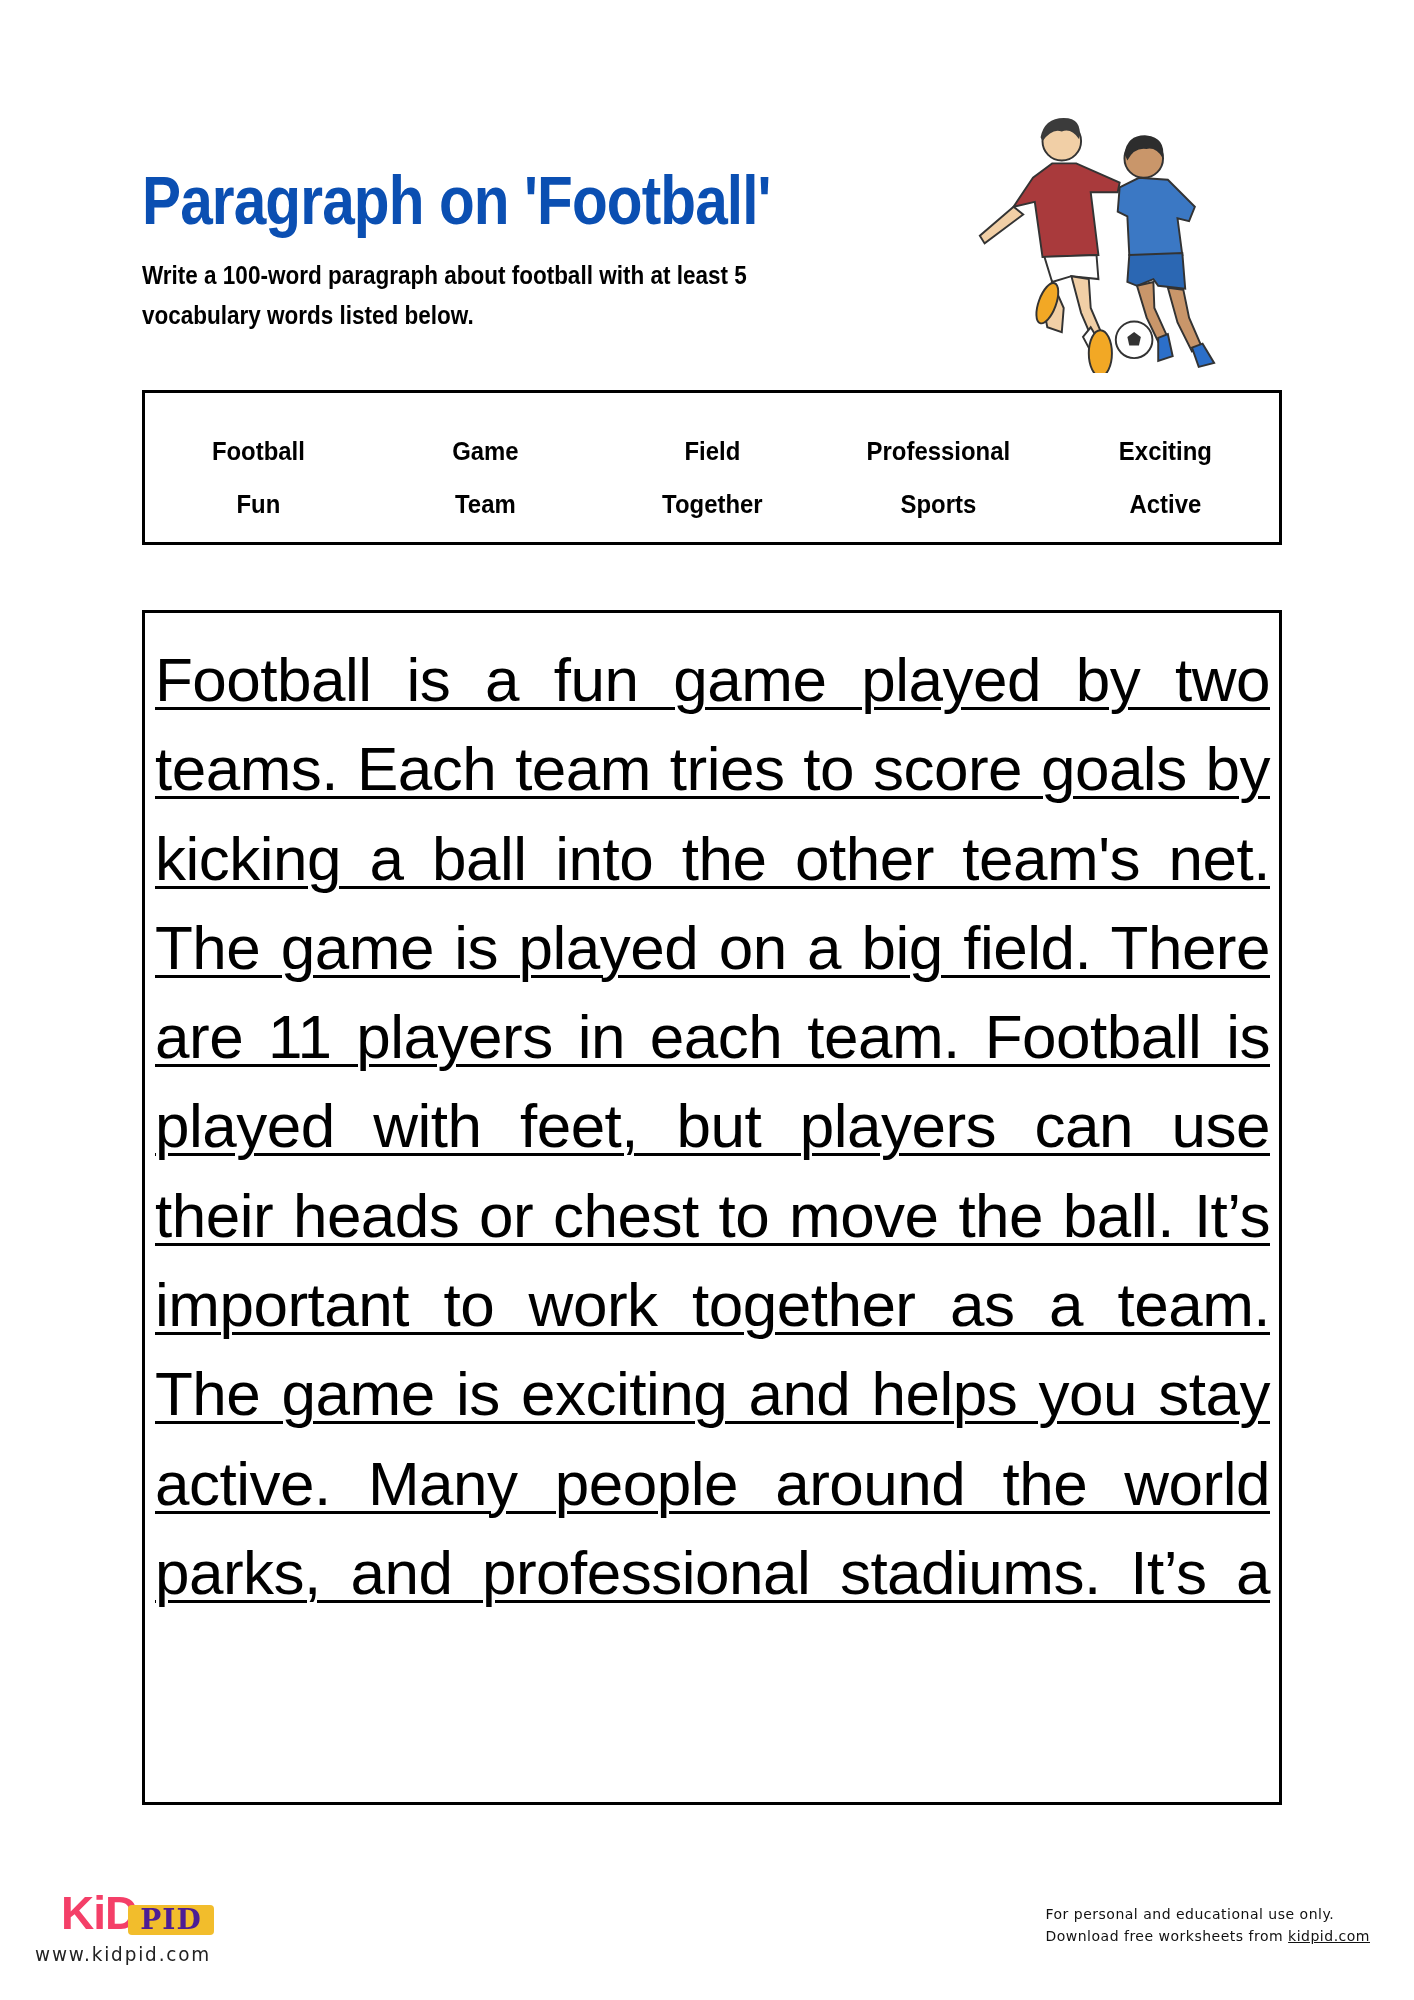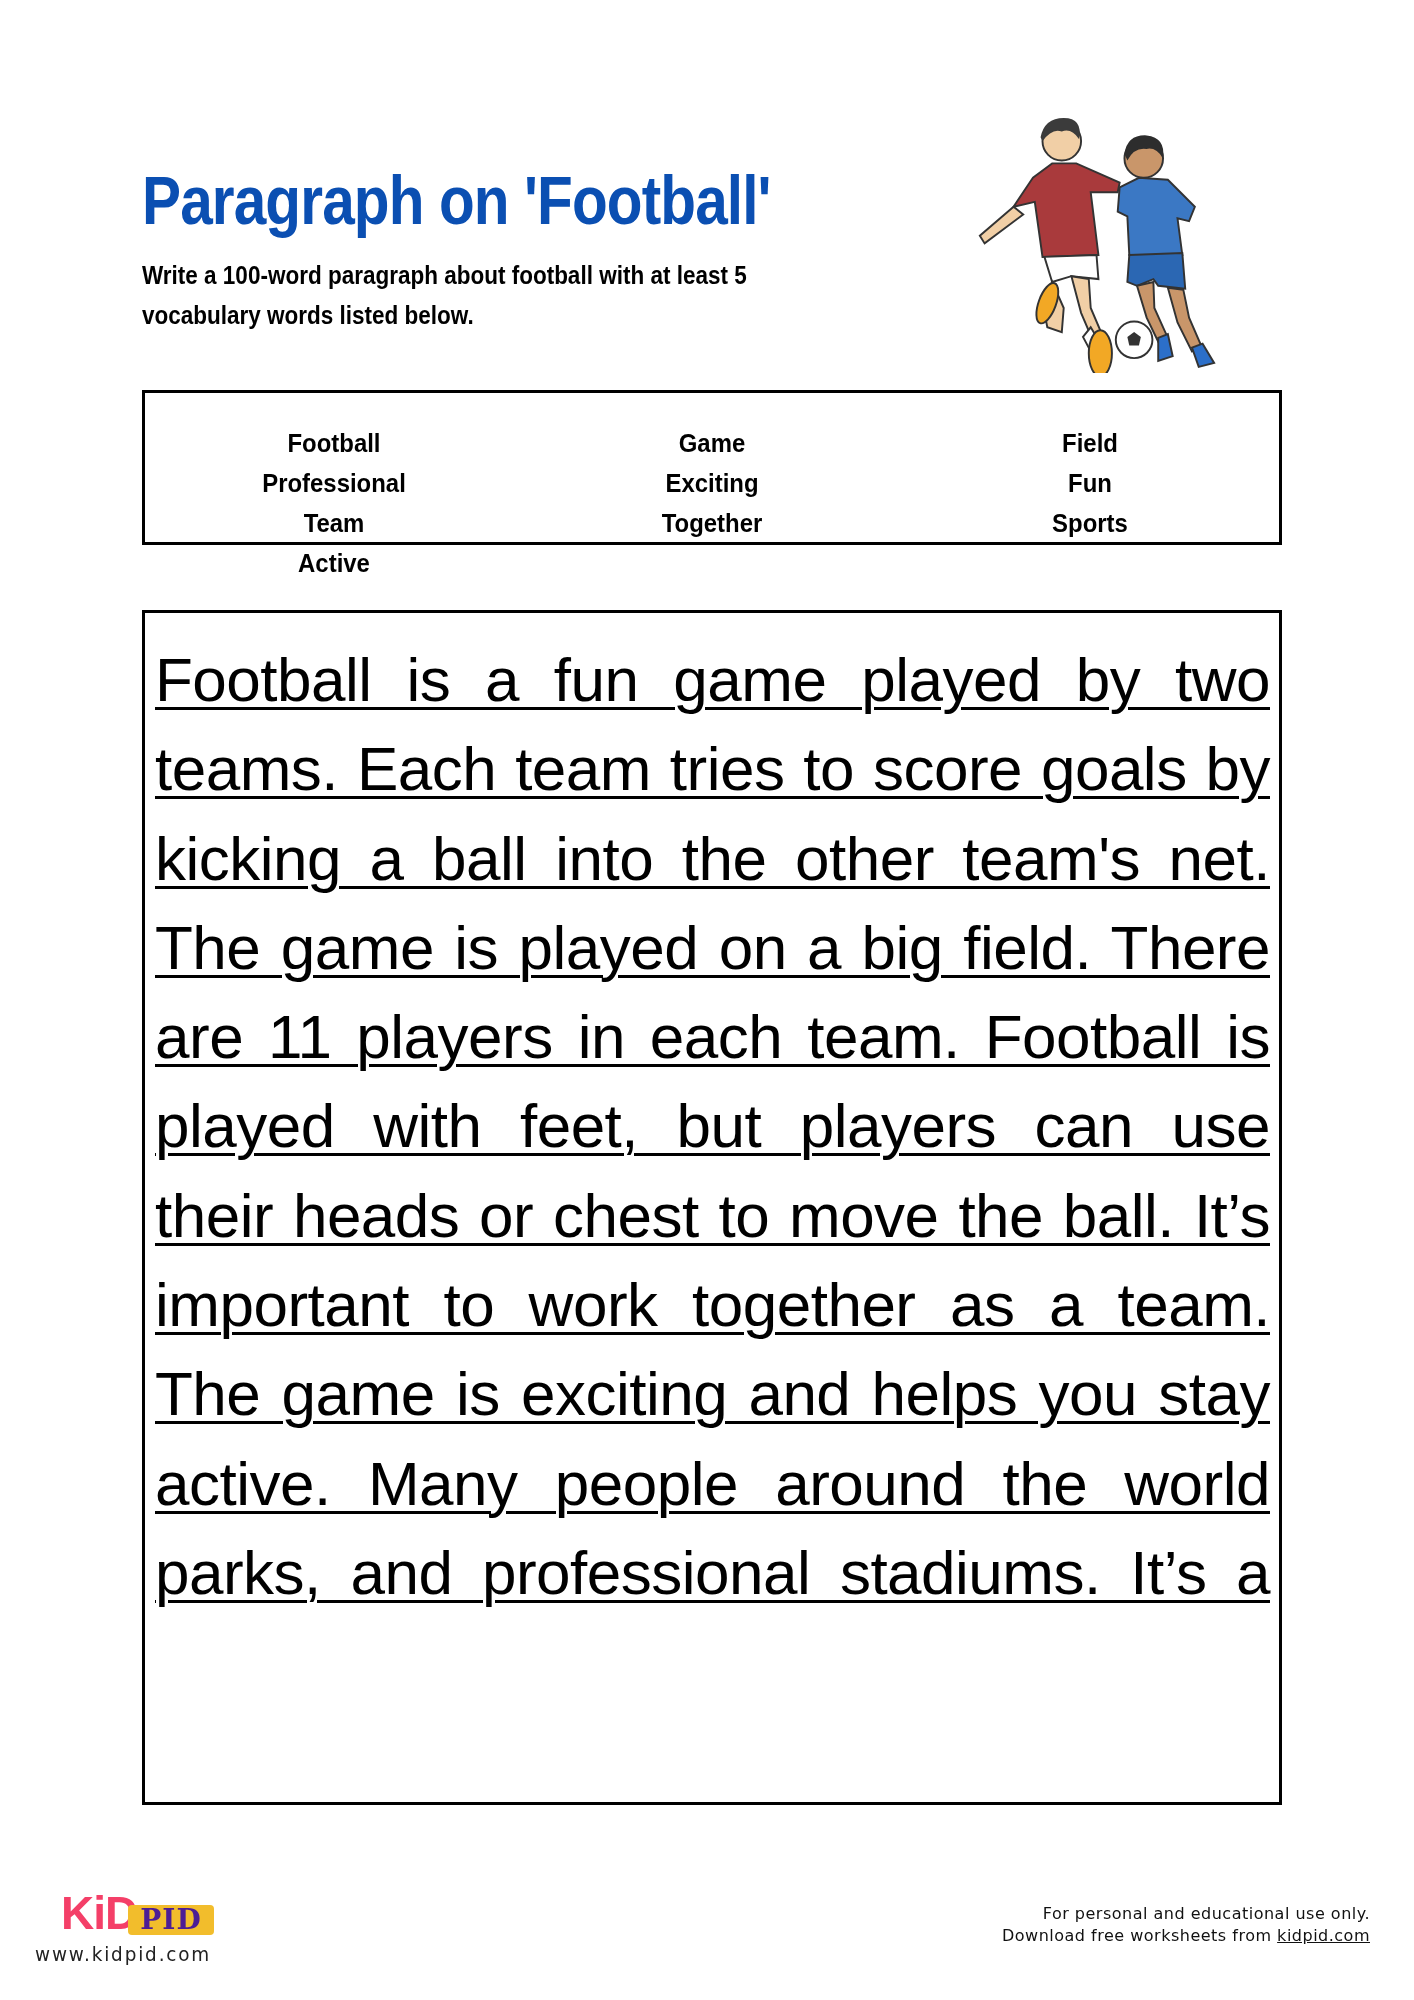--- a/index.html
+++ b/index.html
@@ -1,31 +1,31 @@
 <!DOCTYPE html>
 <html><head>
 <meta charset="utf-8">
 <style>
   html, body { margin:0; padding:0; background:#ffffff; }
   body { width:1414px; height:2000px; position:relative; overflow:hidden; font-family:"Liberation Sans", sans-serif; color:#000; }
   .title { position:absolute; left:142px; top:160px; font-size:68px; font-weight:bold; color:#0b4fb2; letter-spacing:-1px; line-height:80px; white-space:nowrap; transform:scaleX(0.86); transform-origin:left center; }
   .instructions { position:absolute; left:142px; top:255px; width:900px; font-size:25px; font-weight:bold; line-height:40px; transform:scaleX(0.9); transform-origin:left top; }
   .illustration { position:absolute; left:975px; top:108px; width:270px; height:265px; }
   .vocab-box { position:absolute; left:142px; top:390px; width:1134px; height:149px; border:3px solid #000; box-sizing:content-box; }
-  .vocab-grid { position:absolute; left:0; top:8px; width:100%; height:100%; display:grid; grid-template-columns:repeat(3, 1fr); grid-template-rows:1fr 1fr; padding:22px 0; box-sizing:border-box; }
+  .vocab-grid { position:absolute; left:0; top:16px; width:100%; height:100%; display:grid; grid-template-columns:repeat(5, 1fr); grid-template-rows:1fr 1fr; padding:22px 0; box-sizing:border-box; }
   .vocab-word { text-align:center; font-size:26px; font-weight:bold; line-height:40px; transform:scaleX(0.92); }
   .para-box { position:absolute; left:142px; top:610px; width:1134px; height:1189px; border:3px solid #000; box-sizing:content-box; }
   .para { position:absolute; left:10px; top:22px; width:1115px; }
   .para-line { display:block; font-size:62px; line-height:89.3px; height:89.3px; text-align:justify; text-align-last:justify; text-decoration:underline; text-decoration-thickness:3px; text-underline-offset:6px; white-space:nowrap; overflow:visible; letter-spacing:-0.5px; }
   .para-line.last { text-align:left; text-align-last:left; }
   .logo { position:absolute; left:46px; top:1890px; height:44px; }
   .logo-kid { position:absolute; left:15px; top:0; font-size:46px; font-weight:bold; color:#f43f68; line-height:46px; letter-spacing:-1px; }
   .logo-pid { position:absolute; left:82px; top:15px; width:86px; height:30px; background:#f2bd2c; border-radius:4px; color:#4c1d95; font-family:"DejaVu Serif", serif; font-weight:bold; font-size:28px; line-height:30px; text-align:center; letter-spacing:1px; }
   .logo-url { position:absolute; left:35px; top:1942px; font-size:20px; letter-spacing:2px; color:#222; font-family:"DejaVu Sans", sans-serif; transform:scaleX(0.92); transform-origin:left top; }
-  .footer-note { position:absolute; right:44px; top:1903px; text-align:right; font-family:"DejaVu Sans", sans-serif; font-size:16px; line-height:22px; color:#111; letter-spacing:0.5px; }
+  .footer-note { position:absolute; right:44px; top:1903px; font-family:"DejaVu Sans", sans-serif; font-size:14px; line-height:22px; color:#111; letter-spacing:0.5px; }
   .footer-note a { color:#111; text-decoration:underline; }
 </style>
 </head>
 <body>
 
 <div class="title">Paragraph on 'Football'</div>
 
 <div class="instructions">
   <div>Write a 100-word paragraph about football with at least 5</div>
   <div>vocabulary words listed below.</div>

